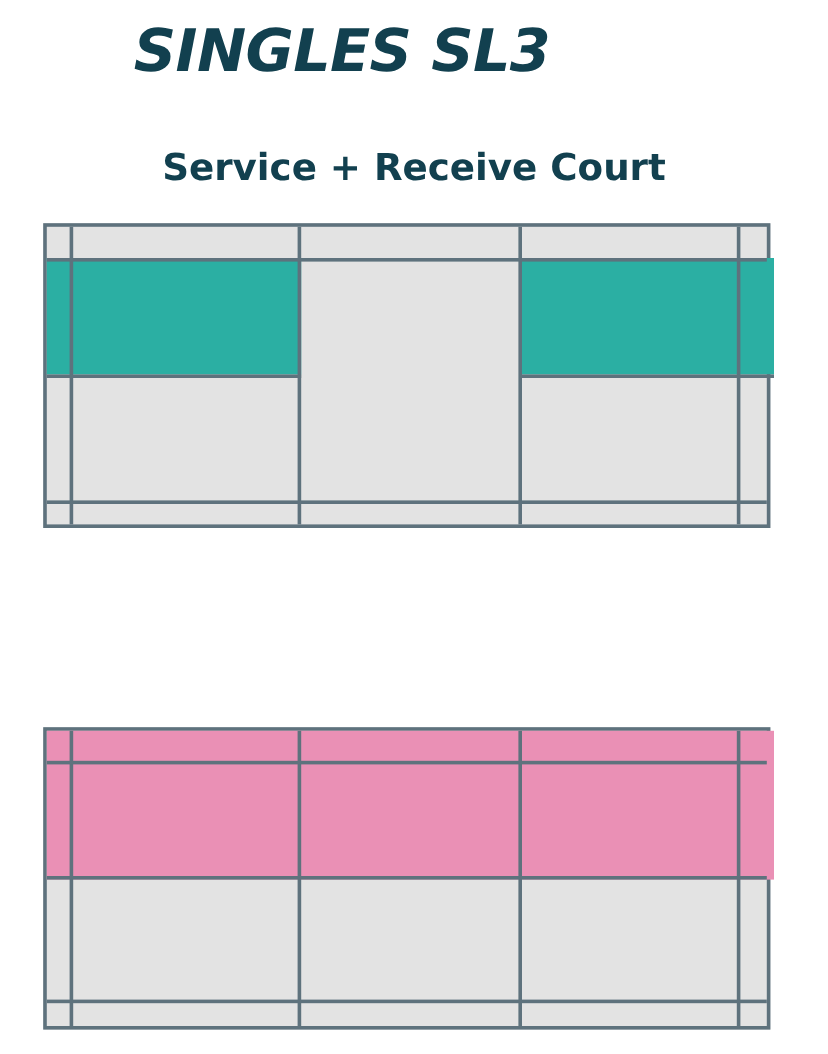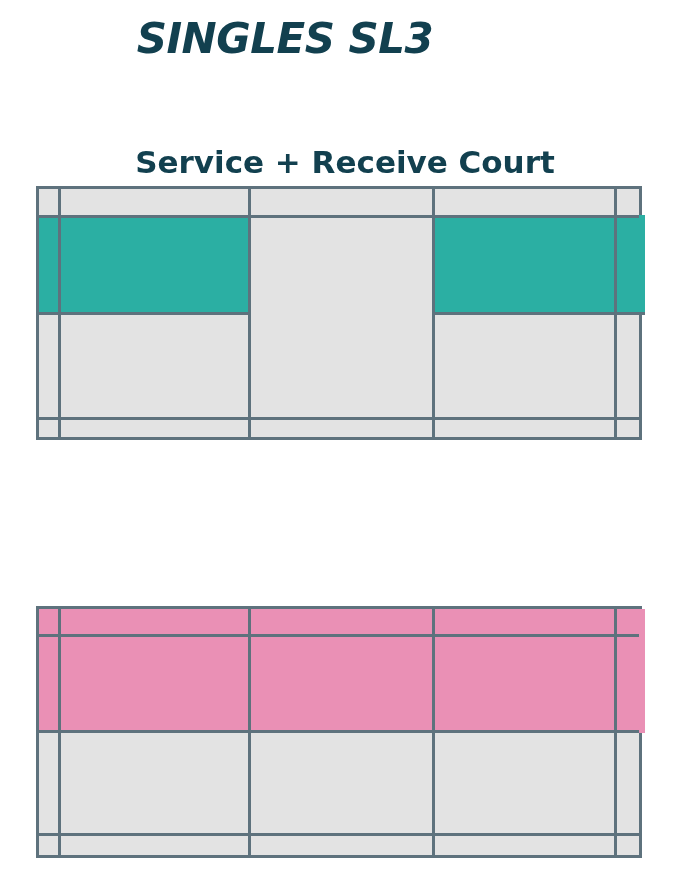--- a/index.html
+++ b/index.html
@@ -23,40 +23,40 @@
   }
 
   
   .main-title {
     position: absolute;
     left: 0;
     top: 14px;
     width: 570px;
     text-align: center;
     font-family: "DejaVu Sans", sans-serif;
-    font-size: 42px;
+    font-size: 49px;
     font-weight: 700;
     font-style: italic;
     letter-spacing: -0.5px;
     color: #12404F;
     white-space: nowrap;
   }
 
   .section-title {
     position: absolute;
     width: 690px;
     left: 0;
     text-align: center;
     font-family: "DejaVu Sans", sans-serif;
     font-size: 31px;
     font-weight: 700;
     color: #12404F;
     white-space: nowrap;
   }
-  .section-title.one { top: 144px; }
+  .section-title.one { top: 122px; }
   .section-title.two { top: 548px; }
 
   
   .court {
     position: absolute;
     left: 36px;
     width: 606px;
     background: #E3E3E3;
     box-sizing: border-box;
     border: 3px solid #5E727D;

